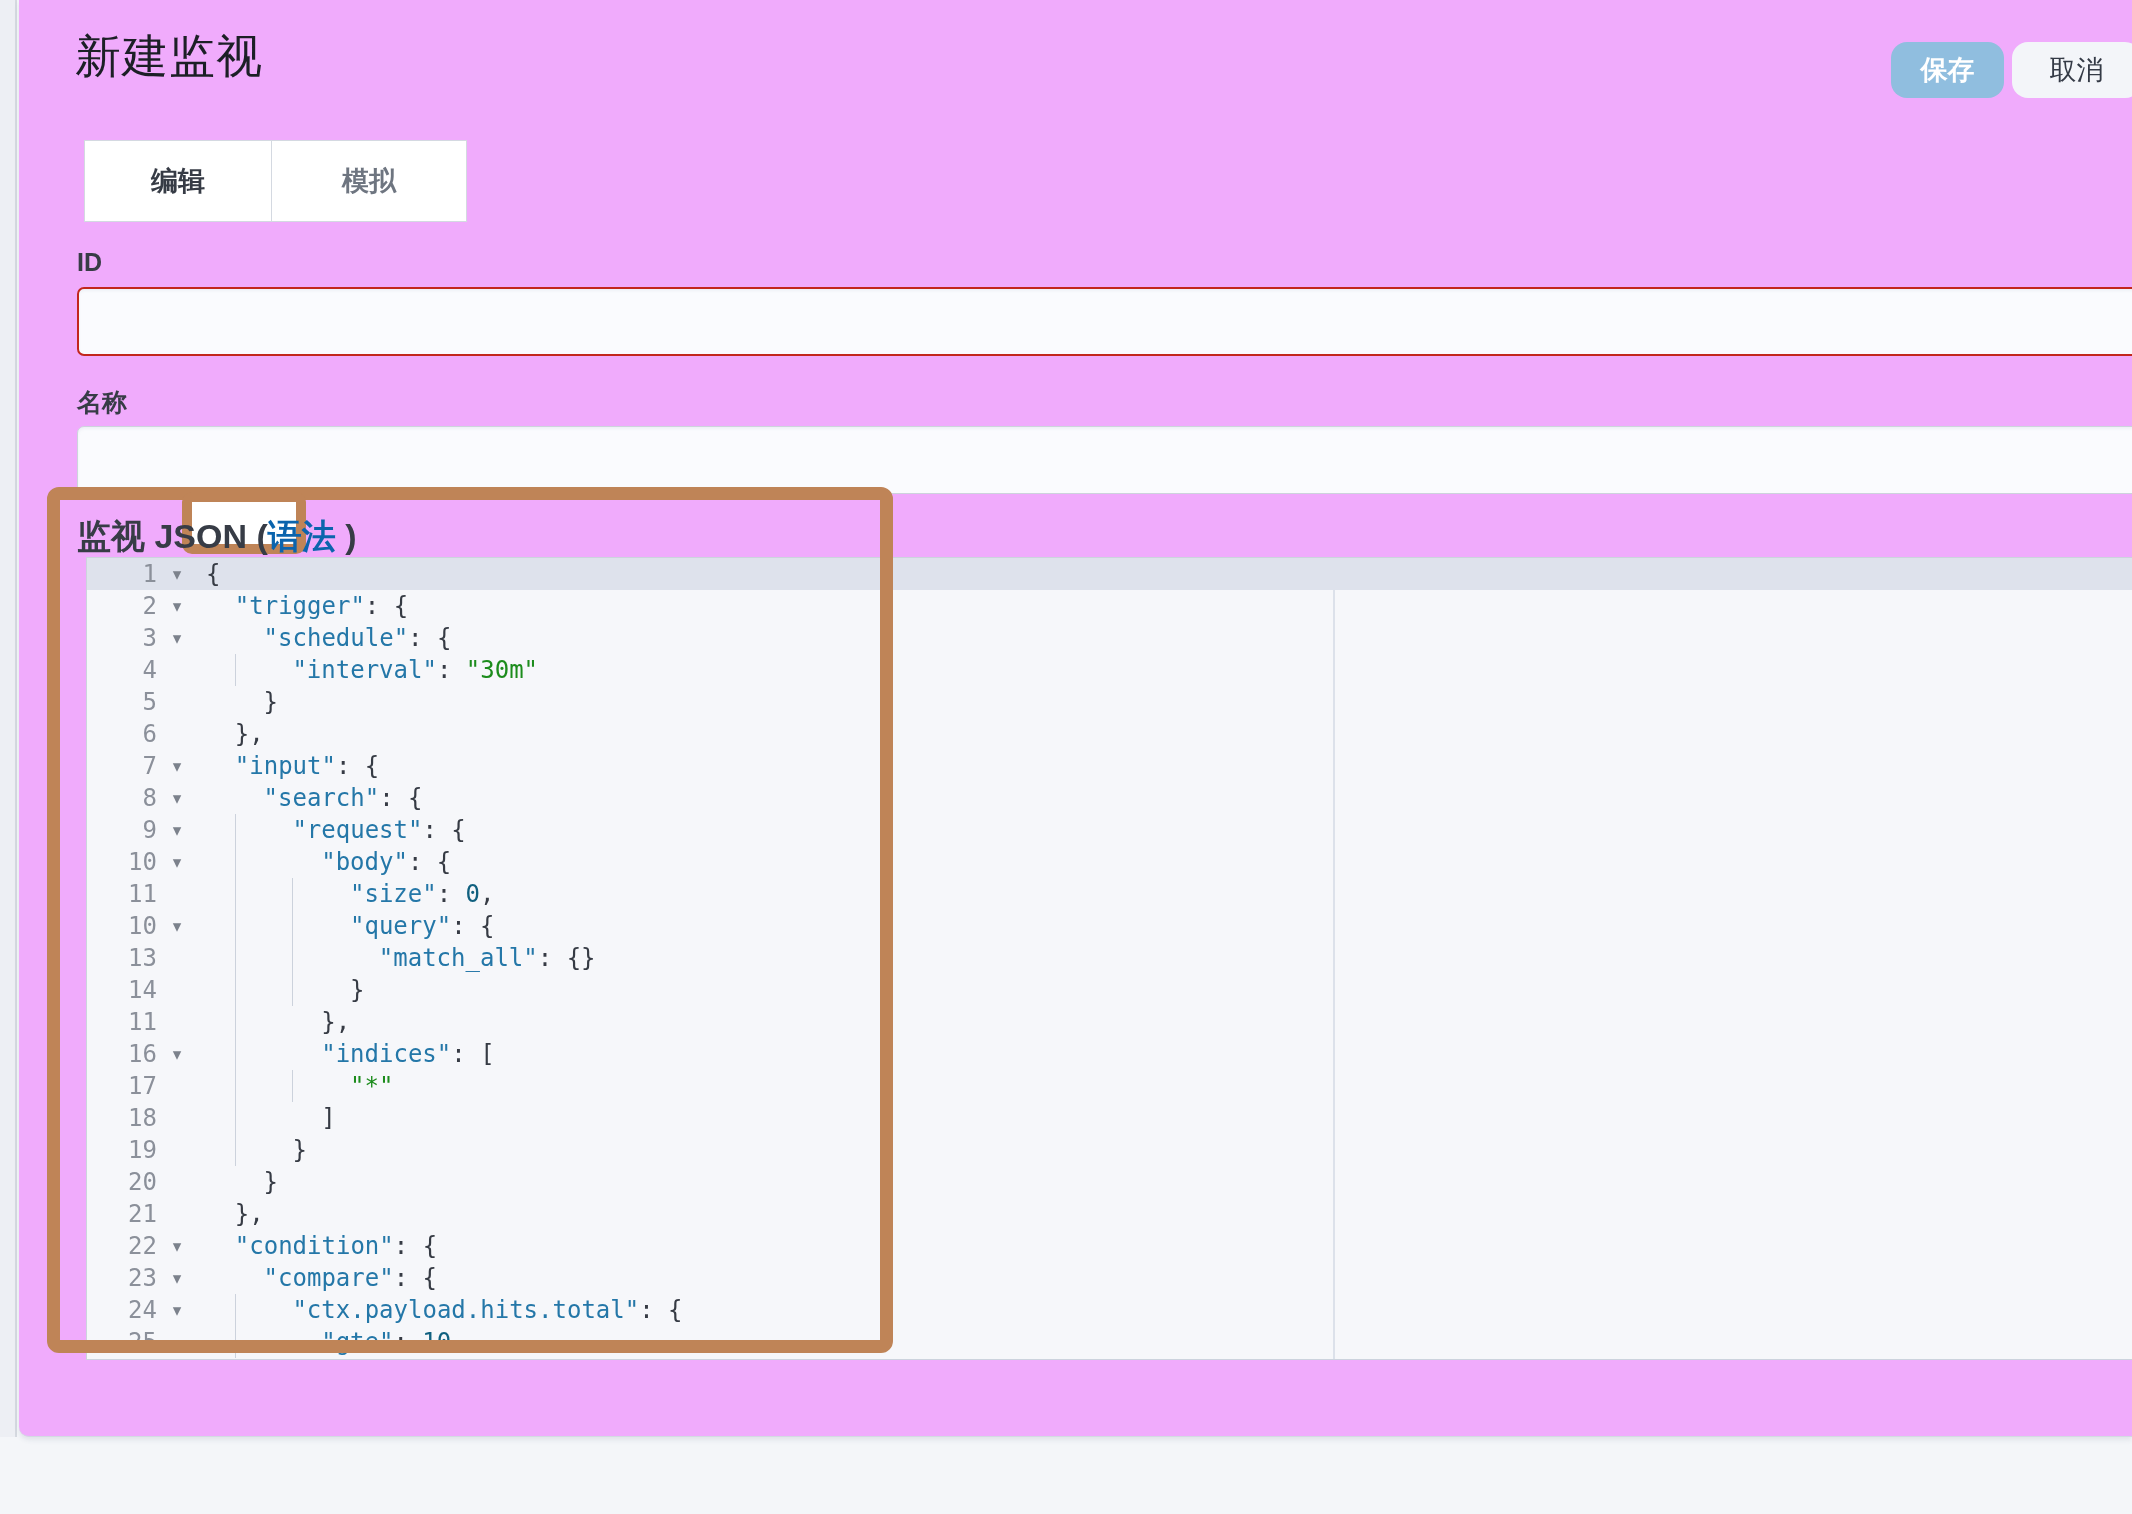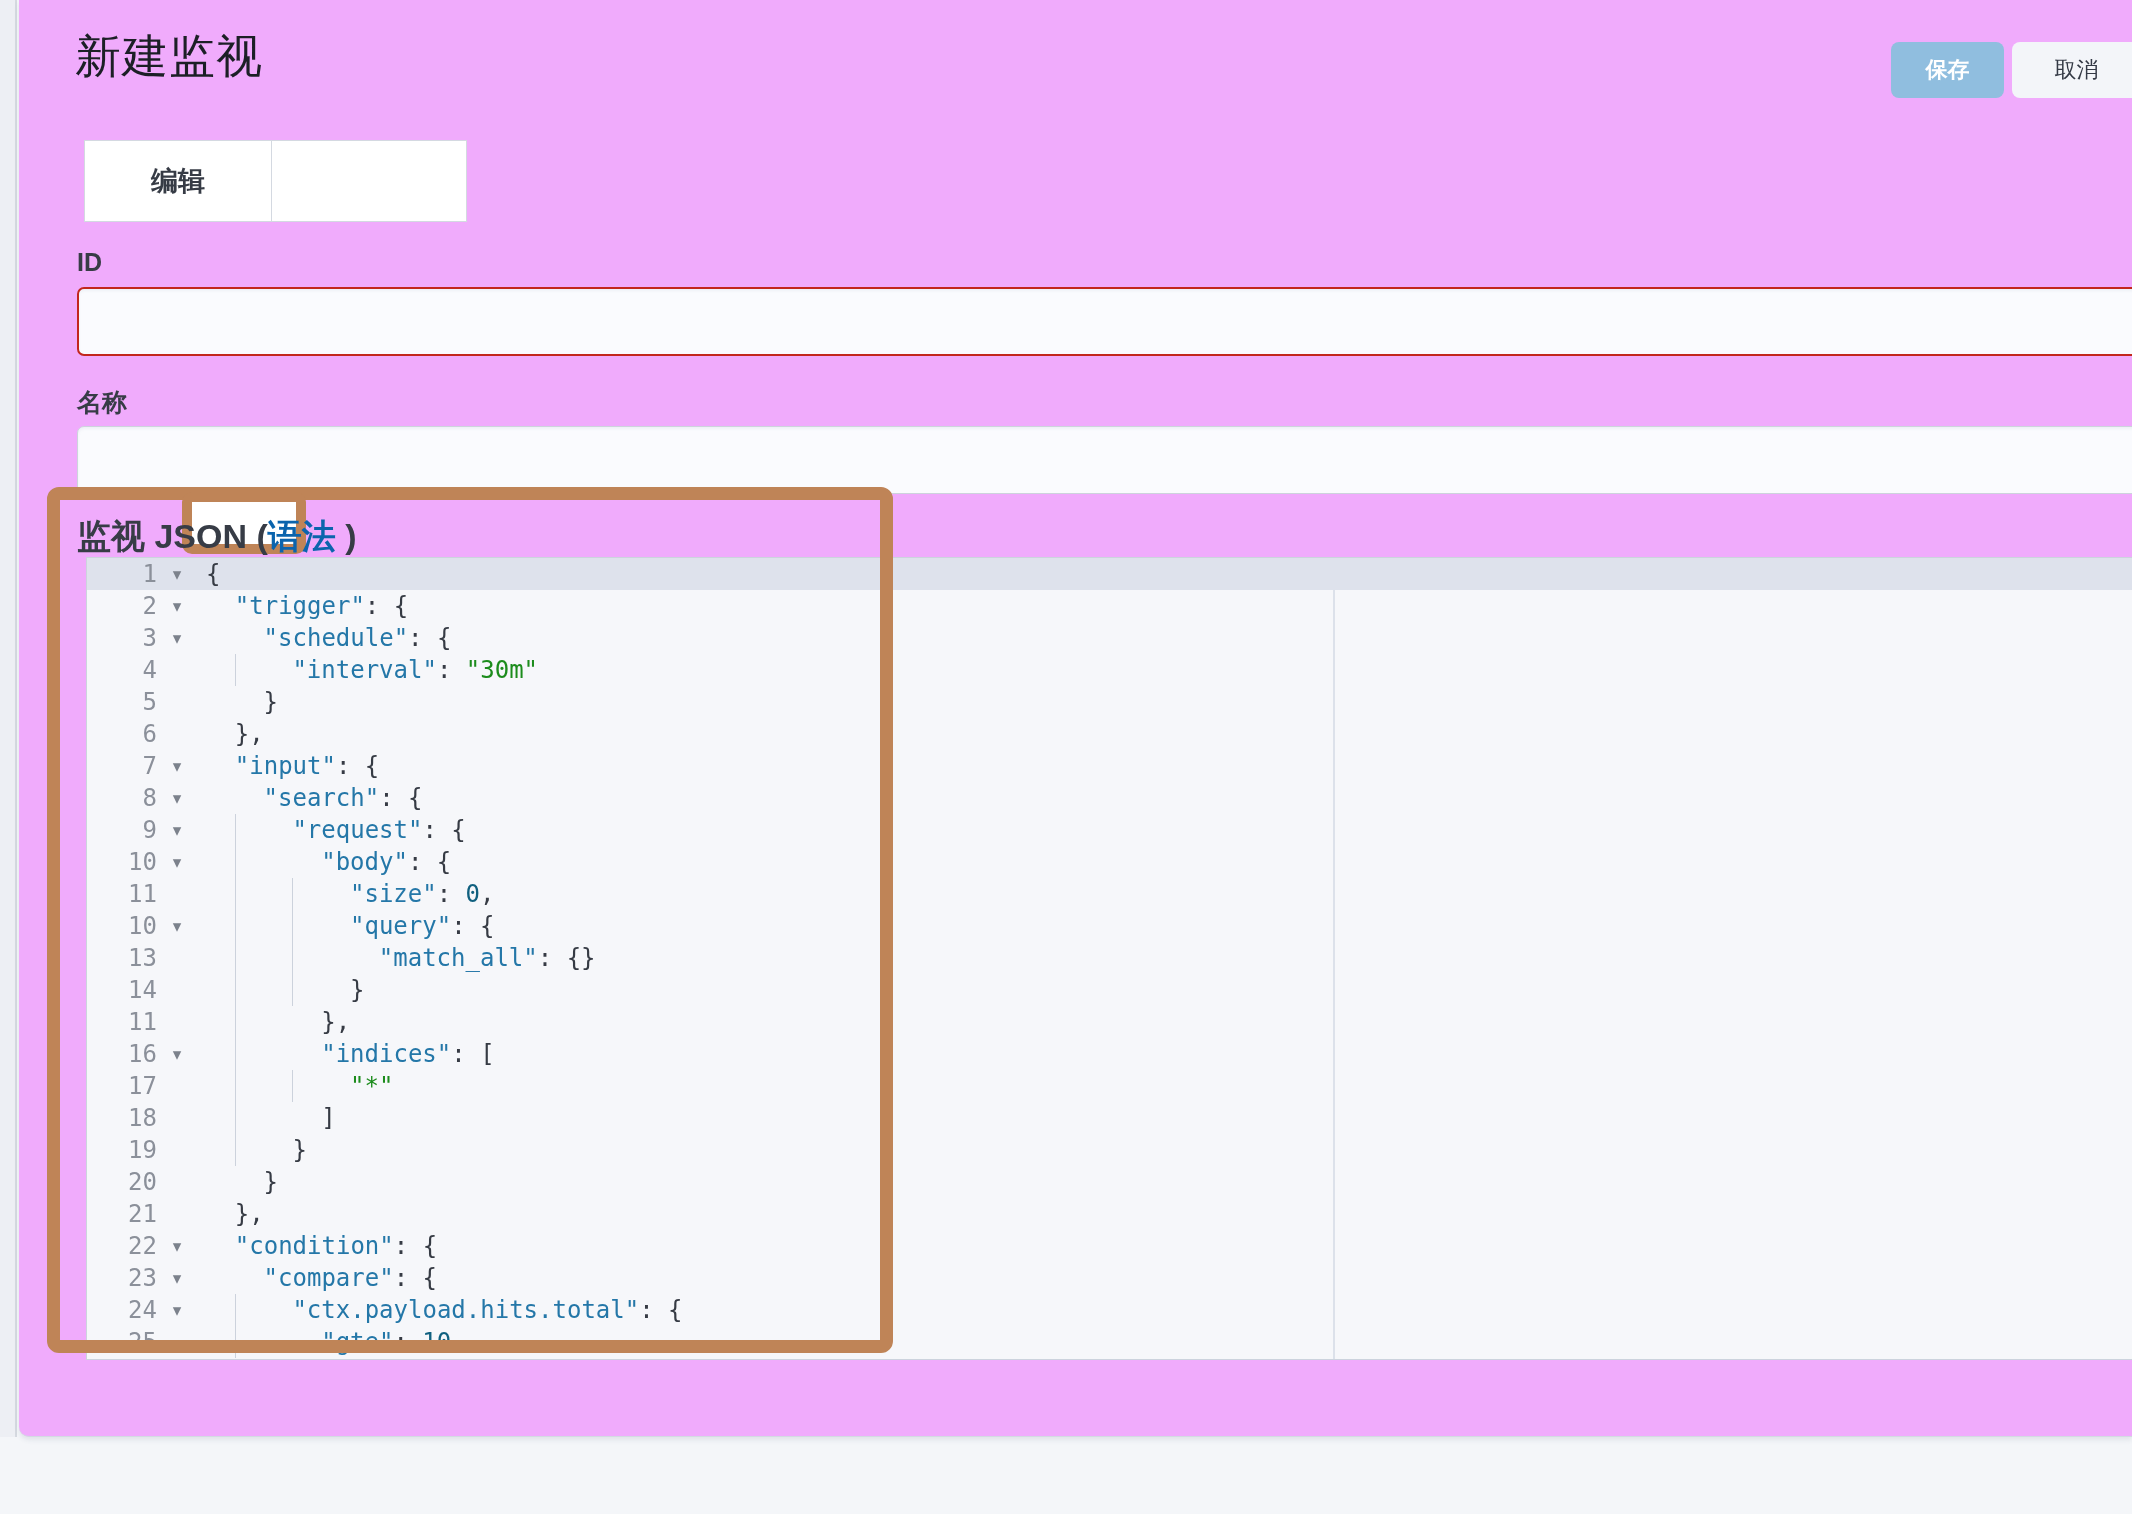--- a/index.html
+++ b/index.html
@@ -10,21 +10,21 @@
   
   .left-strip { position:absolute; left:0; top:0; width:17px; height:1437px; background:#edeff4; border-right:2px solid #d5d9e0; }
 
   
   .card { position:absolute; left:19px; top:0; width:2113px; height:1437px; background:#f0abfc;
           border-bottom:1px solid #d3d9e3; border-bottom-left-radius:10px;
           box-shadow:0 3px 5px rgba(80,95,120,0.12); }
 
   .page-title { position:absolute; left:56px; top:26px; font-size:46px; font-weight:500; color:#1c1f26; letter-spacing:1px; }
 
-  .btn { position:absolute; top:42px; height:56px; border:none; border-radius:8px; font-size:22px;
+  .btn { position:absolute; top:42px; height:56px; border:none; border-radius:16px; font-size:27px;
          font-family:inherit; cursor:pointer; }
   .btn-save { left:1872px; width:113px; background:#90bedf; color:#ffffff; font-weight:600; }
   .btn-cancel { left:1993px; width:129px; background:#f3f5f9; color:#343a46; font-weight:500; }
 
   .tabs { position:absolute; left:65px; top:140px; width:383px; height:82px; display:flex;
           border:1px solid #d4d9e1; background:#ffffff; }
   .tab { display:flex; align-items:center; justify-content:center; font-size:27px; font-weight:600; cursor:pointer; }
   .tab-edit { width:187px; color:#363b45; border-right:1px solid #d4d9e1; }
   .tab-sim { flex:1; color:#6e7580; }
 
@@ -74,20 +74,21 @@
 
   <div class="card">
 
     <h1 class="page-title">新建监视</h1>
 
     <button class="btn btn-save">保存</button>
     <button class="btn btn-cancel">取消</button>
 
     <div class="tabs">
       <div class="tab tab-edit">编辑</div>
+      <div class="tab tab-sim">模拟</div>
     </div>
 
     <label class="field-label id-label">ID</label>
     <input class="text-input id-input" value="" style="">
 
     <label class="field-label name-label">名称</label>
     <input class="text-input name-input" value="" style="">
 
     <div class="json-label"><span>监视 JSON (</span><a class="syntax-link">语法</a><span> )</span></div>
 

